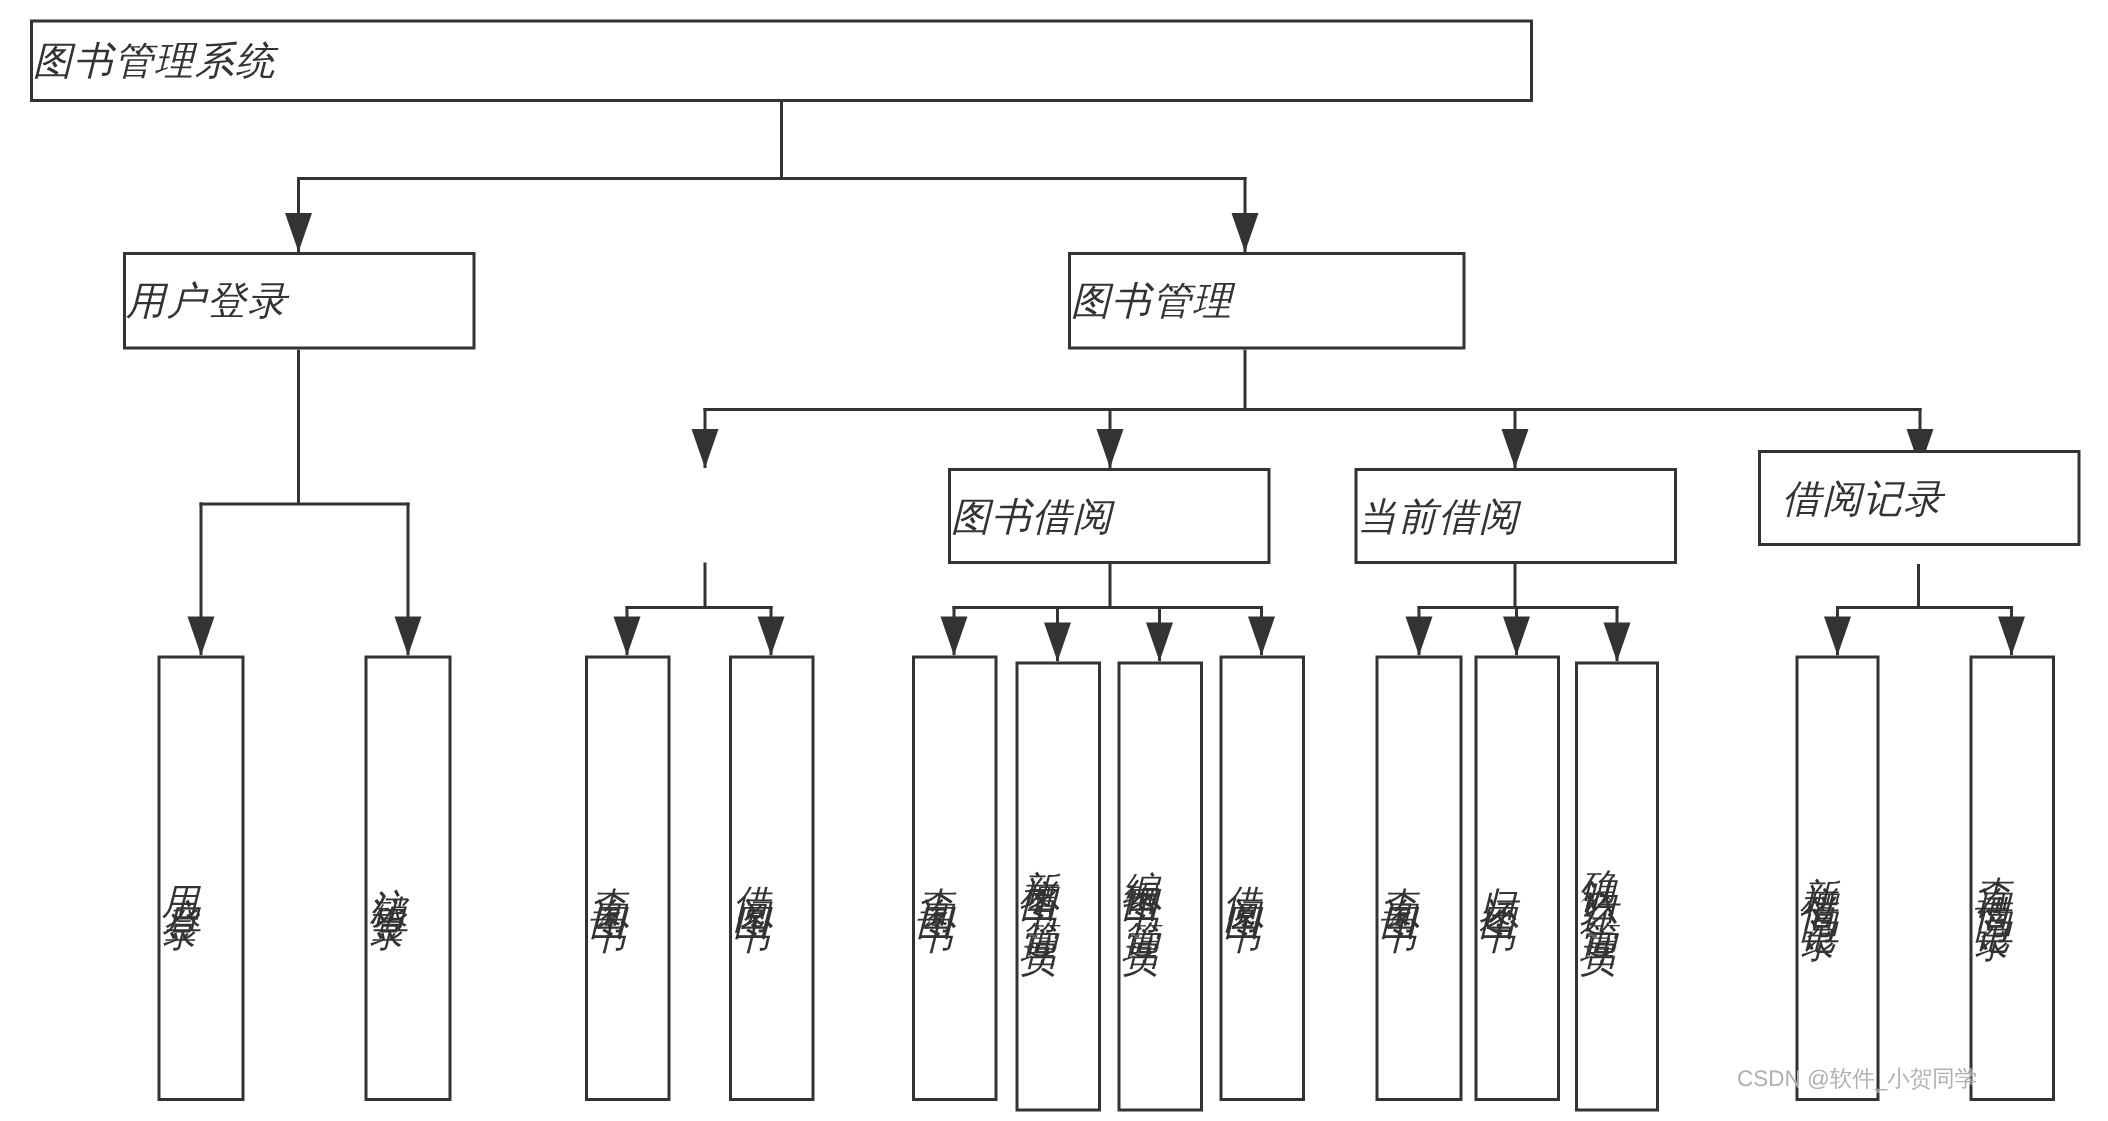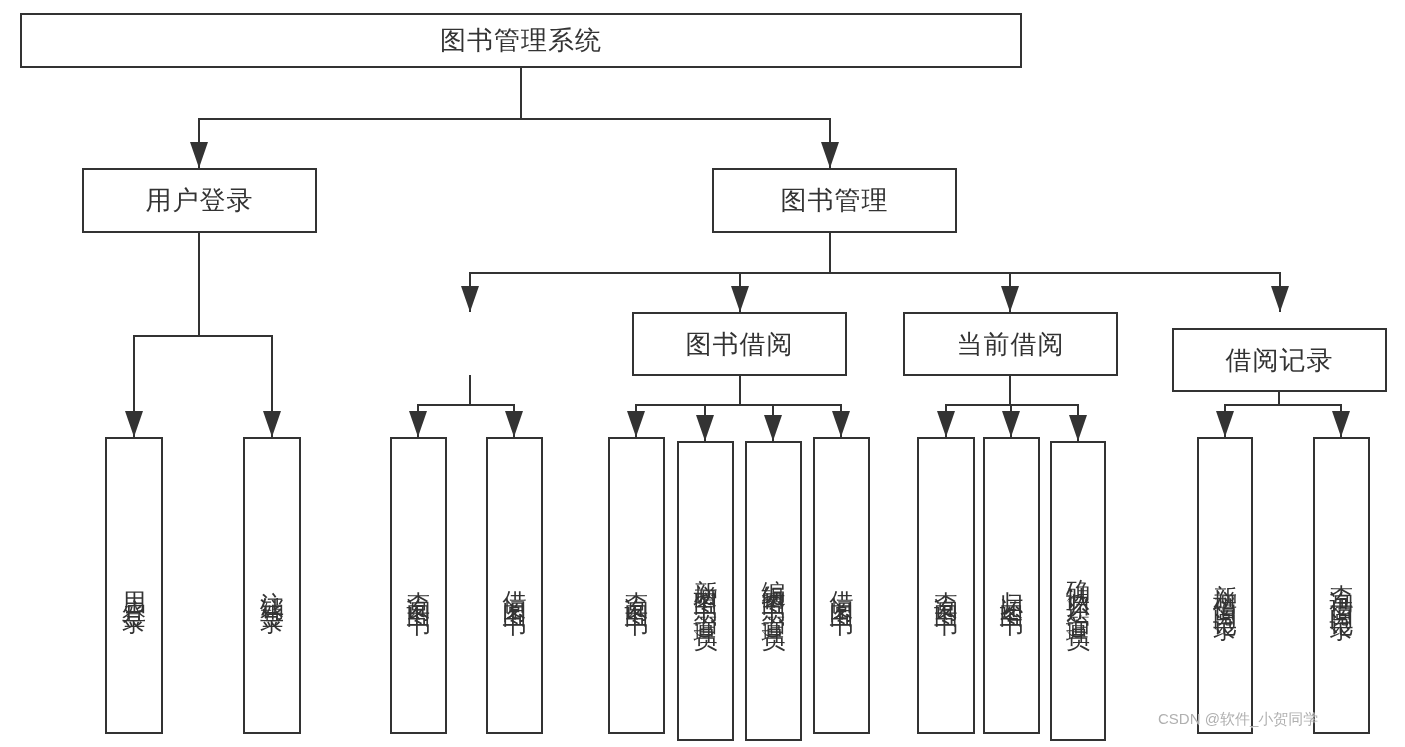--- a/index.html
+++ b/index.html
@@ -23,21 +23,21 @@
   .tri {
     position: absolute; width: 0; height: 0;
     border-left: 9px solid transparent;
     border-right: 9px solid transparent;
     border-top: 26px solid var(--line);
   }
   .node {
     position: absolute; box-sizing: border-box;
     border: 2px solid var(--border);
     background: var(--background);
-    display: flex; align-items: center; justify-content: center;
+    display: flex; align-items: center; justify-content: flex-start; font-style: italic;
   }
   .hnode span {
     font-size: 26px; color: var(--text); letter-spacing: 1px; white-space: nowrap;
   }
   .leaf span {
     writing-mode: vertical-rl;
     text-orientation: mixed;
     font-size: 24px; color: var(--text); letter-spacing: 7px;
     line-height: 1;
   }
@@ -112,31 +112,31 @@
   <div class="v" style="left:1340px;top:404px;height:33px;"></div>
   <div class="tri" style="left:1332px;top:411px;"></div>
 
   <div class="node hnode" style="left:20px;top:13px;width:1002px;height:55px;">
     <span>图书管理系统</span>
   </div>
 
   <div class="node hnode" style="left:82px;top:168px;width:235px;height:65px;">
     <span>用户登录</span>
   </div>
-  <div class="node hnode" style="left:712px;top:168px;width:245px;height:65px;">
+  <div class="node hnode" style="left:712px;top:168px;width:265px;height:65px;">
     <span>图书管理</span>
   </div>
 
   <div class="node hnode" style="left:903px;top:312px;width:215px;height:64px;">
     <span>当前借阅</span>
   </div>
   <div class="node hnode" style="left:632px;top:312px;width:215px;height:64px;">
     <span>图书借阅</span>
   </div>
-  <div class="node hnode" style="left:1172px;top:328px;width:215px;height:64px;">
+  <div class="node hnode" style="left:1172px;top:300px;width:215px;height:64px;padding-left:14px;">
     <span>借阅记录</span>
   </div>
 
   <div class="node leaf" style="left:105px;top:437px;width:58px;height:297px;">
     <span>用户登录</span>
   </div>
   <div class="node leaf" style="left:243px;top:437px;width:58px;height:297px;">
     <span>注销登录</span>
   </div>
 

